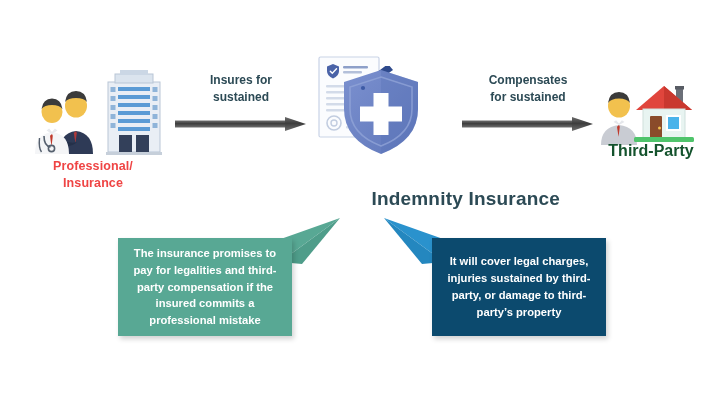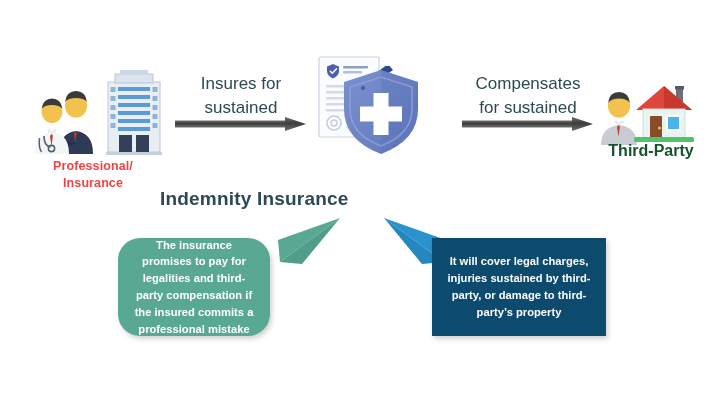--- a/index.html
+++ b/index.html
@@ -42,37 +42,37 @@
   
   .arrow-group { position: absolute; width: 132px; height: 62px; }
   #arrow-left  { left: 175px; top: 72px; }
   #arrow-right { left: 462px; top: 72px; }
 
   .arrow-label {
     position: absolute;
     left: 0; top: 0;
     width: 132px;
     text-align: center;
-    font-size: 17px;
-    font-weight: normal;
+    font-size: 12px;
+    font-weight: bold;
     color: #2c4a55;
     line-height: 1.4;
   }
   .arrow-shaft { position: absolute; left: 0; bottom: 2px; width: 132px; height: 16px; }
 
   
   #center-group { left: 300px; top: 52px; width: 120px; height: 110px; }
   .doc-icon    { position: absolute; left: 18px; top: 4px;  width: 62px; height: 82px; }
   .shield-icon { position: absolute; left: 40px; top: 14px; width: 82px; height: 92px; }
 
   #main-title {
     position: absolute;
     left: 160px; top: 188px;
     width: 400px;
-    text-align: left;
+    text-align: right;
     font-size: 19px;
     font-weight: bold;
     color: #2c4a55;
     letter-spacing: .2px;
   }
 
   
   .callout {
     position: absolute;
     box-sizing: border-box;
@@ -82,23 +82,22 @@
     padding: 8px 14px;
     color: #ffffff;
     font-size: 11.2px;
     font-weight: bold;
     line-height: 1.5;
     text-align: center;
     box-shadow: 2px 3px 5px rgba(0,0,0,.18);
   }
   #callout-green {
     left: 118px; top: 238px;
-    width: 152px; height: 98px;
+    width: 174px; height: 98px;
     background: #58a894;
-    border-radius: 22px;
   }
   #callout-blue {
     left: 432px; top: 238px;
     width: 174px; height: 98px;
     background: #0c4a6e;
   }
   .tail { position: absolute; }
   #tail-green { left: 276px; top: 218px; width: 66px; height: 64px; }
   #tail-blue  { left: 382px; top: 218px; width: 66px; height: 64px; }
 

